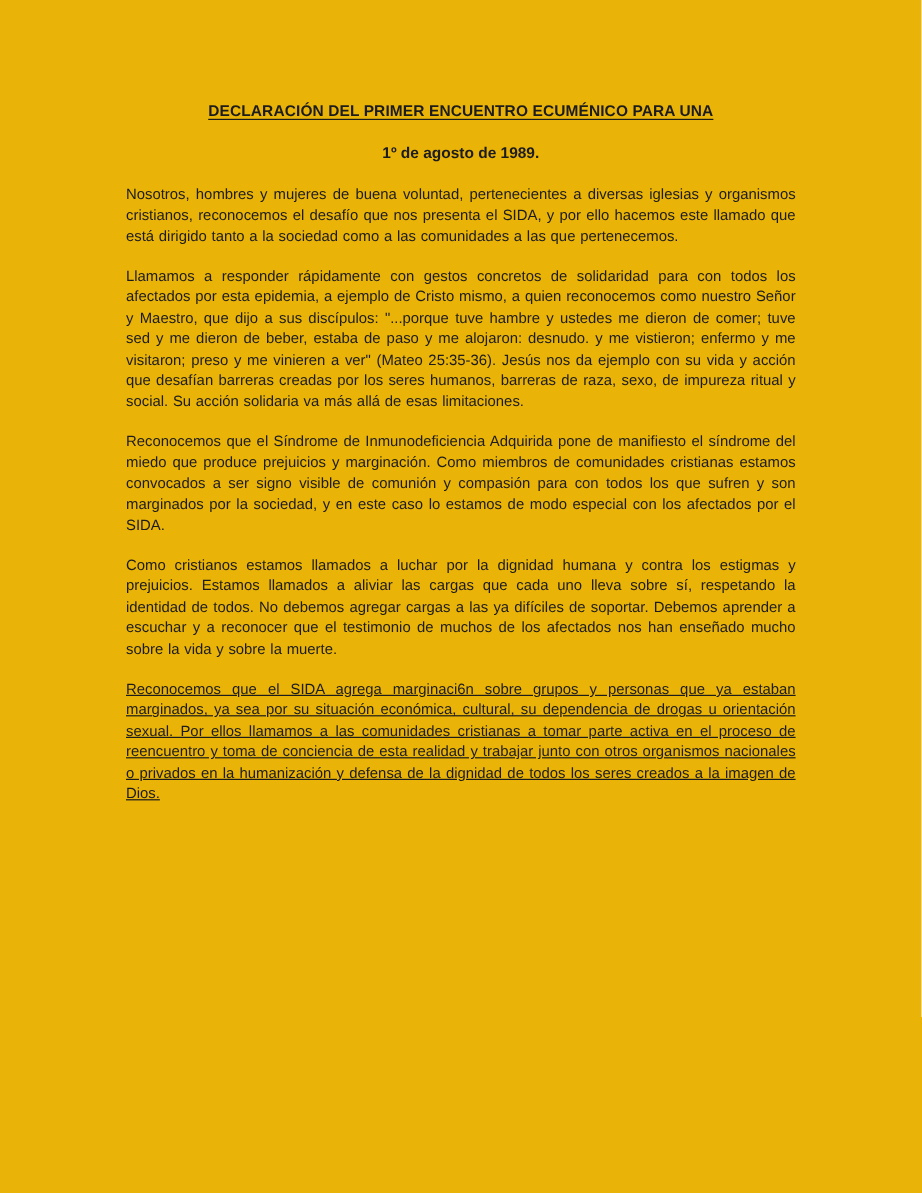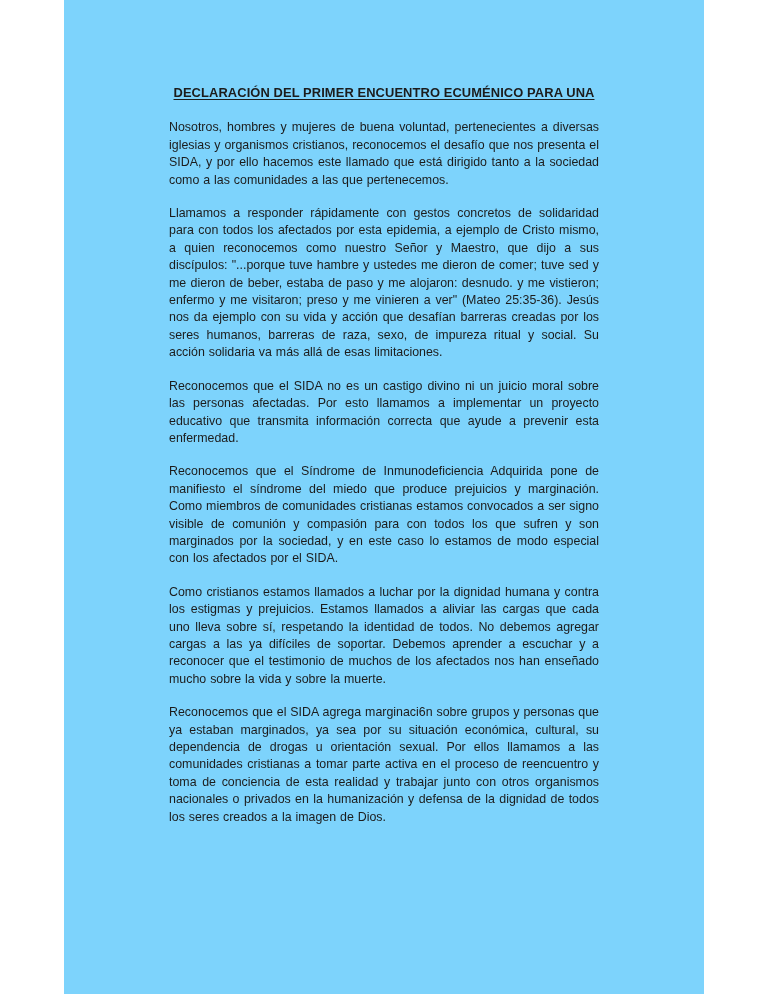--- a/index.html
+++ b/index.html
@@ -2,24 +2,24 @@
 <html><head>
 <meta charset="utf-8">
 <style>
   html, body {
     margin: 0;
     padding: 0;
     background: #ffffff;
   }
   .page {
     position: relative;
-    width: 640px;
+    width: 768px;
     height: 994px;
     margin: 0 auto;
-    background: #7dd3fc;
+    background: #eab308;
     box-sizing: border-box;
     padding: 84px 105px 0 105px;
     font-family: "Liberation Sans", sans-serif;
     color: #1c1c1c;
     font-size: 12.4px;
     line-height: 17.4px;
     -webkit-font-smoothing: antialiased;
   }
   .title-line {
     text-align: center;
@@ -36,41 +36,42 @@
     margin: 0 0 17px 0;
     font-size: 12.9px;
   }
   .para {
     text-align: justify;
     margin: 0 0 16px 0;
     word-spacing: 0.5px;
   }
   .para:last-child {
     margin-bottom: 12px;
+    text-decoration: underline;
   }
   .u {
     text-decoration: underline;
     text-underline-offset: 2px;
   }
 </style>
 </head>
 <body>
 
 <div class="page">
 
   <div class="title-line">DECLARACIÓN DEL PRIMER ENCUENTRO ECUMÉNICO PARA UNA</div>
 
 
+  <div class="date-line">1º de agosto de 1989.</div>
 
   <p class="para">Nosotros, hombres y mujeres de buena voluntad, pertenecientes a diversas iglesias y organismos cristianos, reconocemos el desafío que nos presenta el SIDA, y por ello hacemos este llamado que está dirigido tanto a la sociedad como a las comunidades a las que pertenecemos.</p>
 
   <p class="para">Llamamos a responder rápidamente con gestos concretos de solidaridad para con todos los afectados por esta epidemia, a ejemplo de Cristo mismo, a quien reconocemos como nuestro Señor y Maestro, que dijo a sus discípulos: "...porque tuve hambre y ustedes me dieron de comer; tuve sed y me dieron de beber, estaba de paso y me alojaron: desnudo. y me vistieron; enfermo y me visitaron; preso y me vinieren a ver" (Mateo 25:35-36). Jesús nos da ejemplo con su vida y acción que desafían barreras creadas por los seres humanos, barreras de raza, sexo, de impureza ritual y social. Su acción solidaria va más allá de esas limitaciones.</p>
 
 
-  <p class="para">Reconocemos que el SIDA no es un castigo divino ni un juicio moral sobre las personas afectadas. Por esto llamamos a implementar un proyecto educativo que transmita información correcta que ayude a prevenir esta enfermedad.</p>
 
   <p class="para">Reconocemos que el Síndrome de Inmunodeficiencia Adquirida pone de manifiesto el síndrome del miedo que produce prejuicios y marginación. Como miembros de comunidades cristianas estamos convocados a ser signo visible de comunión y compasión para con todos los que sufren y son marginados por la sociedad, y en este caso lo estamos de modo especial con los afectados por el SIDA.</p>
 
   <p class="para">Como cristianos estamos llamados a luchar por la dignidad humana y contra los estigmas y prejuicios. Estamos llamados a aliviar las cargas que cada uno lleva sobre sí, respetando la identidad de todos. No debemos agregar cargas a las ya difíciles de soportar. Debemos aprender a escuchar y a reconocer que el testimonio de muchos de los afectados nos han enseñado mucho sobre la vida y sobre la muerte.</p>
 
 
   <p class="para">Reconocemos que el SIDA agrega marginaci6n sobre grupos y personas que ya estaban marginados, ya sea por su situación económica, cultural, su dependencia de drogas u orientación sexual. Por ellos llamamos a las comunidades cristianas a tomar parte activa en el proceso de reencuentro y toma de conciencia de esta realidad y trabajar junto con otros organismos nacionales o privados en la humanización y defensa de la dignidad de todos los seres creados a la imagen de Dios.</p>
 
 </div>
 

